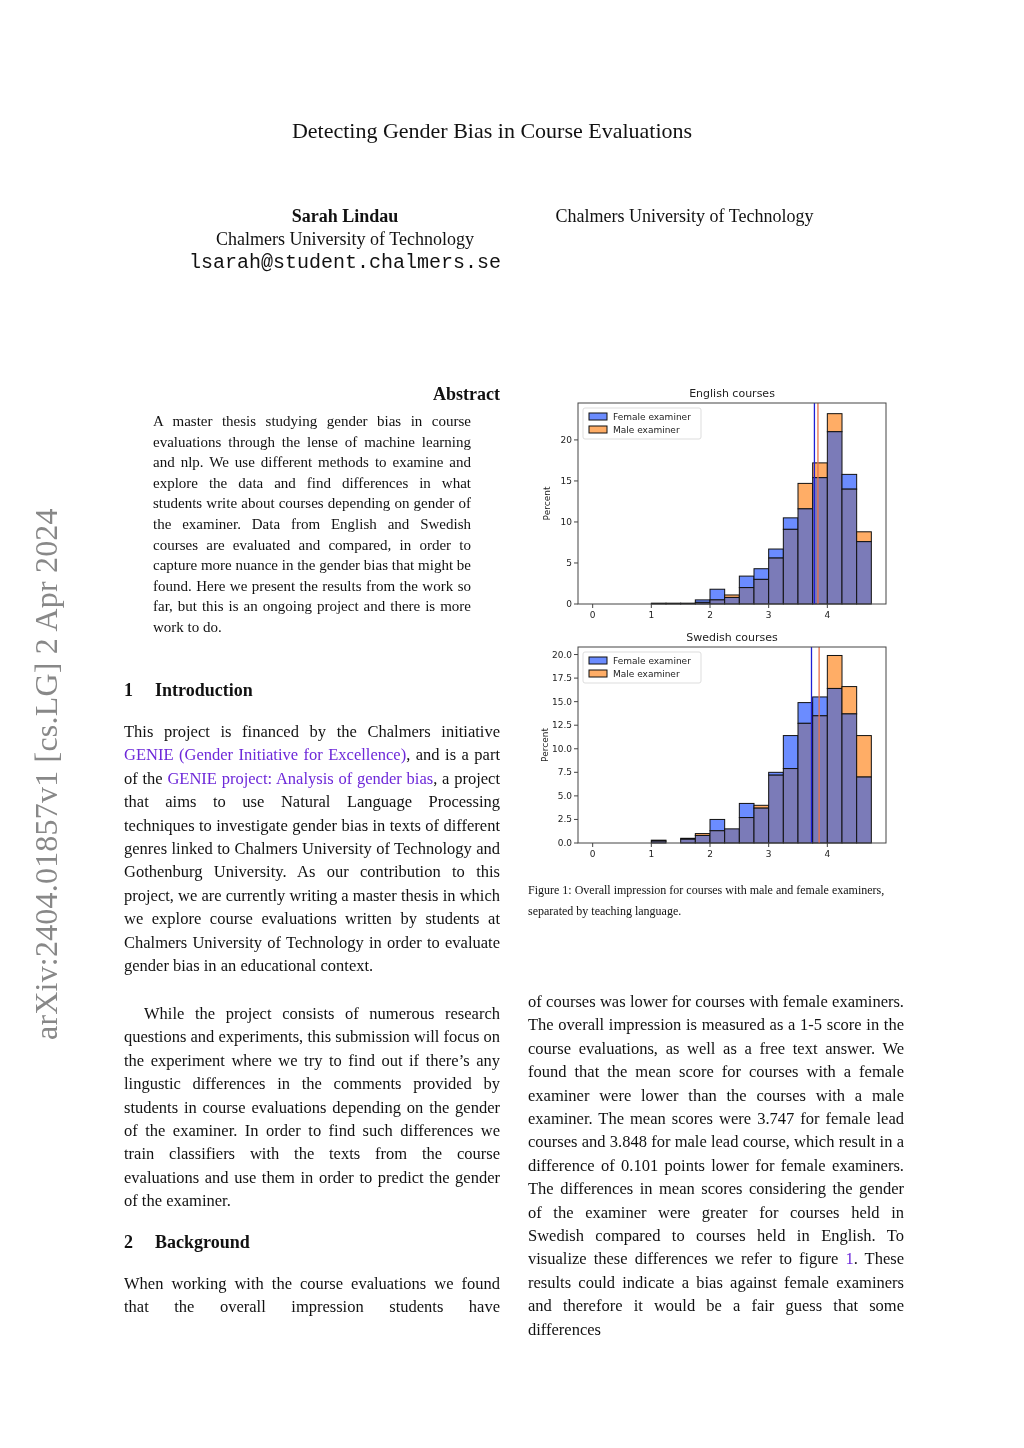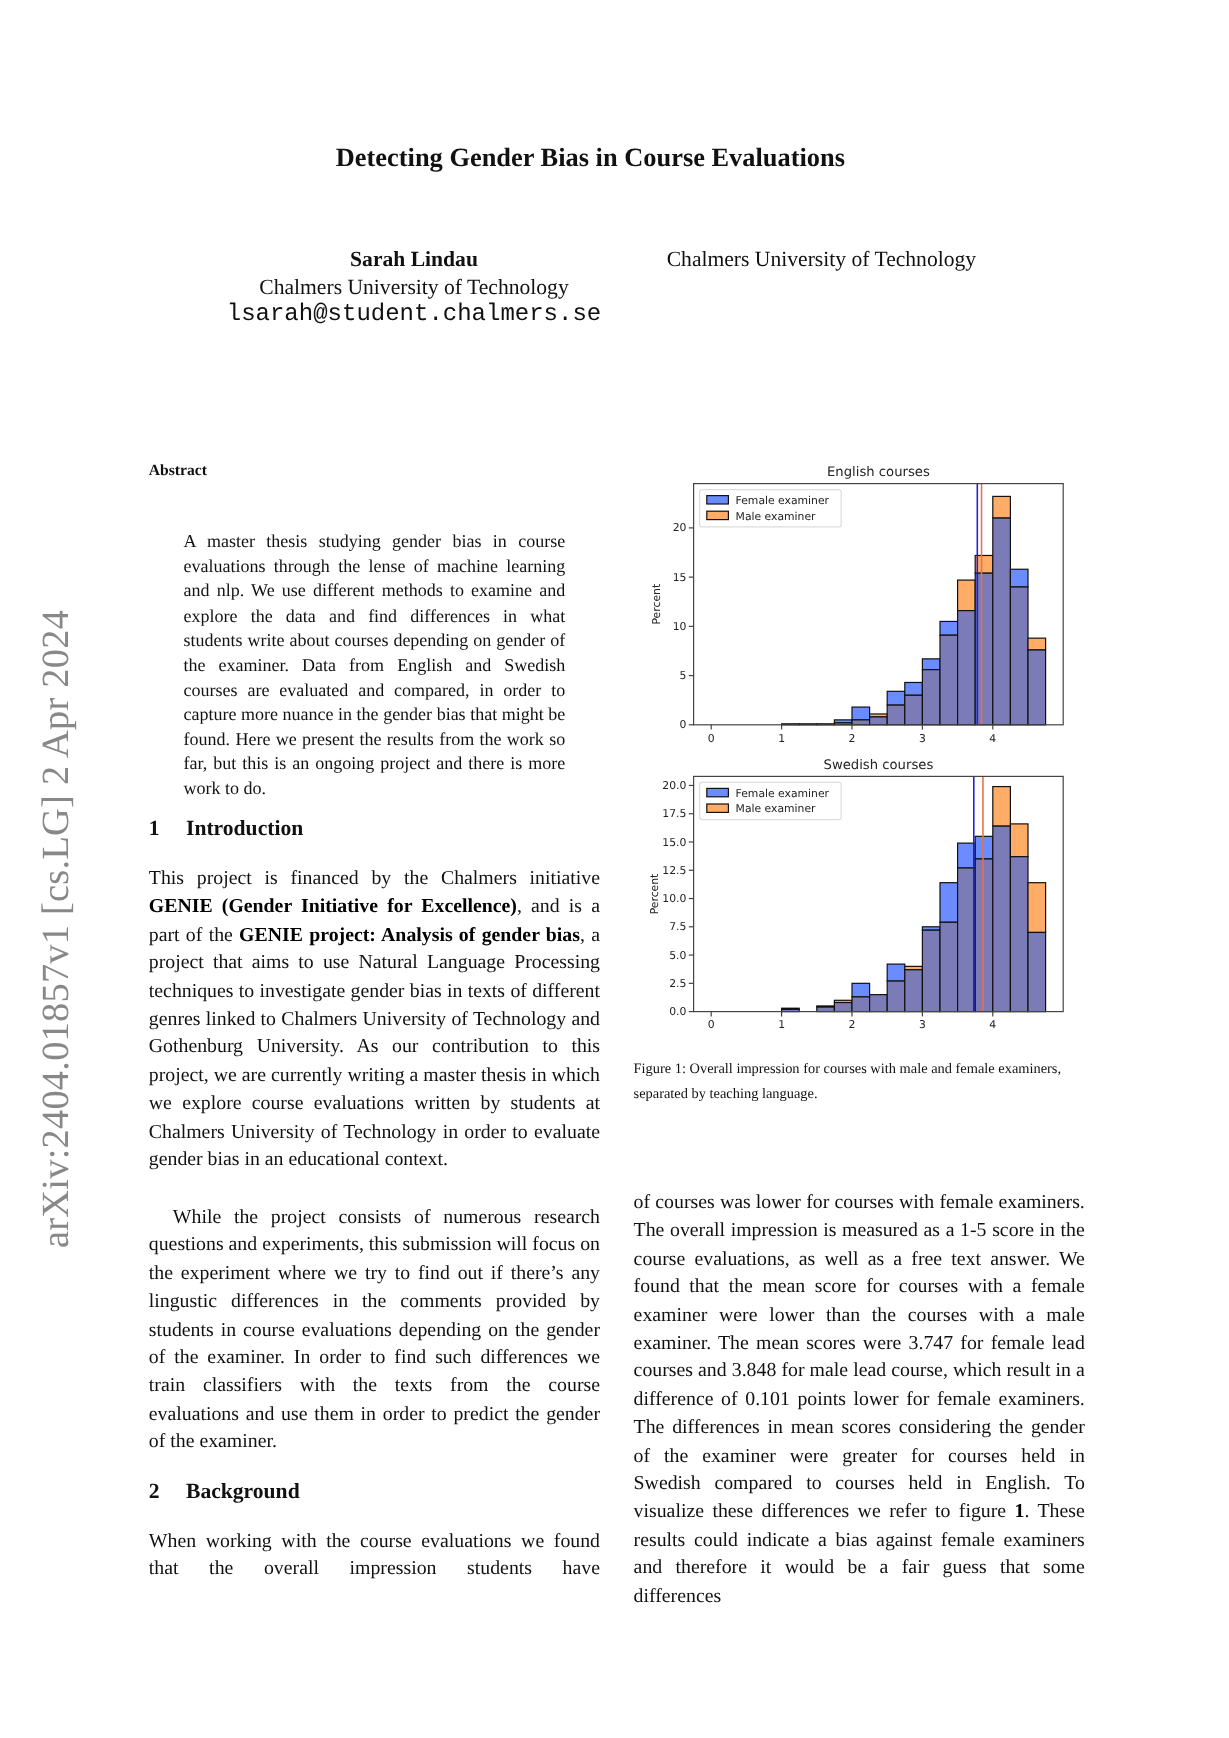--- a/index.html
+++ b/index.html
@@ -1,34 +1,34 @@
 <!DOCTYPE html>
 <html><head>
 <meta charset="utf-8">
 <style>
   html, body { margin:0; padding:0; background:#fff; }
   body { width:1024px; height:1448px; position:relative; overflow:hidden;
          font-family:"Liberation Serif", "DejaVu Serif", serif; color:#111; }
   .abs { position:absolute; }
-  .title { top:118px; left:0; width:984px; text-align:center; font-size:22px; font-weight:bold; }
+  .title { top:118px; left:0; width:984px; text-align:center; font-size:22px; font-weight:normal; }
   .author { text-align:center; font-size:18px; line-height:23px; }
   .author .name { font-weight:bold; }
   .author .email { font-family:"Liberation Mono", "DejaVu Sans Mono", monospace; font-size:20px; }
   .author-left { top:205px; left:170px; width:350px; }
   .author-right { top:205px; left:512px; width:345px; }
   .arxiv { left:28px; top:1040px; transform-origin:0 0; transform:rotate(-90deg);
            font-size:32px; color:#888; white-space:nowrap; letter-spacing:0.2px; }
-  .abstract-h { top:384px; left:124px; width:376px; text-align:left; font-weight:bold; font-size:13px; }
-  .abstract { top:442px; left:153px; width:318px; font-size:15px; line-height:20.6px; text-align:justify; }
+  .abstract-h { top:384px; left:124px; width:376px; text-align:right; font-weight:bold; font-size:18px; }
+  .abstract { top:411px; left:153px; width:318px; font-size:15px; line-height:20.6px; text-align:justify; }
   .sec-h { font-weight:bold; font-size:18px; }
   .sec-h .num { display:inline-block; width:31px; }
   .col { font-size:16.5px; line-height:23.4px; text-align:justify; hyphens:manual; }
   .leftcol { left:124px; width:376px; }
   .rightcol { left:528px; width:376px;margin-top:20px; }
-  .link { color:#000000;font-weight:bold; }
+  .link { color:#6d28d9; }
   .p-indent { text-indent:20px; }
   .caption { top:880px; left:528px; width:376px; font-size:12px; line-height:21px; }
   svg text { font-family:"DejaVu Sans", sans-serif; }
 </style>
 </head>
 <body>
 
 <div class="abs title">Detecting Gender Bias in Course Evaluations</div>
 
 <div class="abs author author-left">

